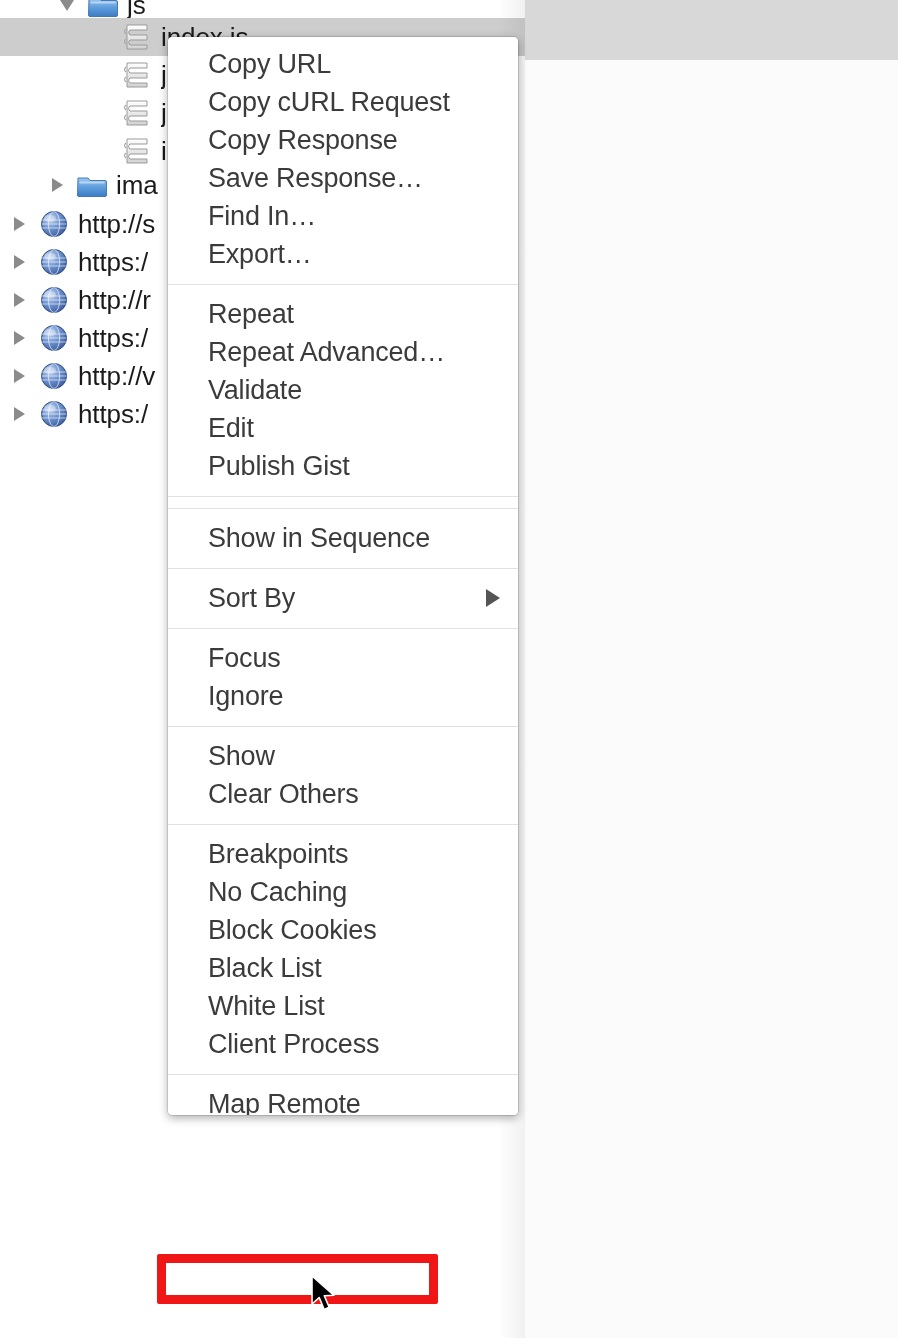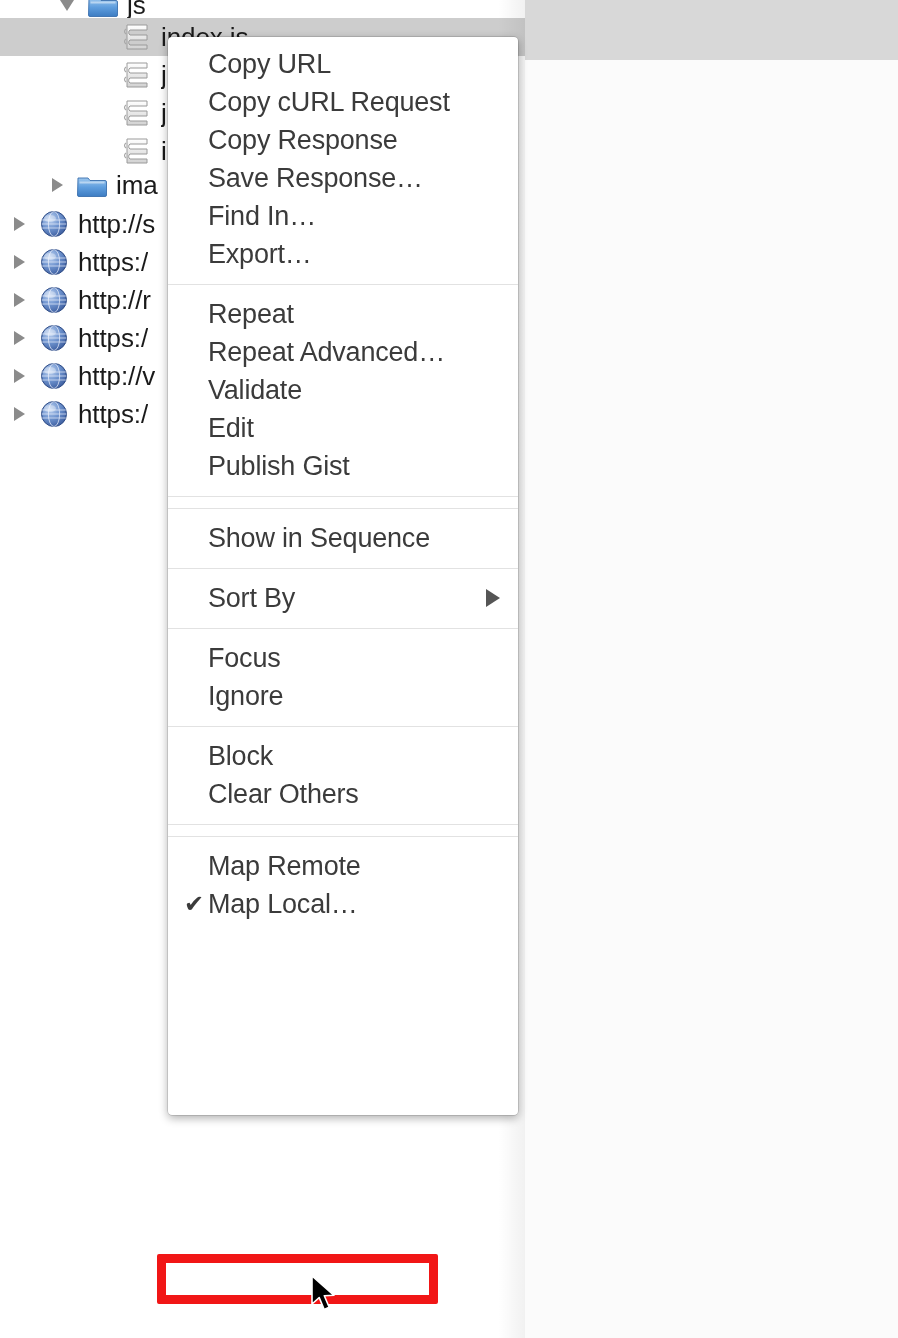--- a/index.html
+++ b/index.html
@@ -477,27 +477,47 @@
       <div class="menu-item">
         <span>Focus</span>
       </div>
       <div class="menu-item">
         <span>Ignore</span>
       </div>
     </div>
     <div class="menu-separator"></div>
     <div class="menu-group">
       <div class="menu-item">
-        <span>Block</span>
+        <span>Show</span>
       </div>
       <div class="menu-item">
         <span>Clear Others</span>
       </div>
     </div>
     <div class="menu-separator"></div>
+    <div class="menu-group">
+      <div class="menu-item">
+        <span>Breakpoints</span>
+      </div>
+      <div class="menu-item">
+        <span>No Caching</span>
+      </div>
+      <div class="menu-item">
+        <span>Block Cookies</span>
+      </div>
+      <div class="menu-item">
+        <span>Black List</span>
+      </div>
+      <div class="menu-item">
+        <span>White List</span>
+      </div>
+      <div class="menu-item">
+        <span>Client Process</span>
+      </div>
+    </div>
     <div class="menu-separator"></div>
     <div class="menu-group">
       <div class="menu-item">
         <span>Map Remote</span>
       </div>
       <div class="menu-item">
         <span class="check">✔</span>
         <span>Map Local…</span>
       </div>
     </div>

